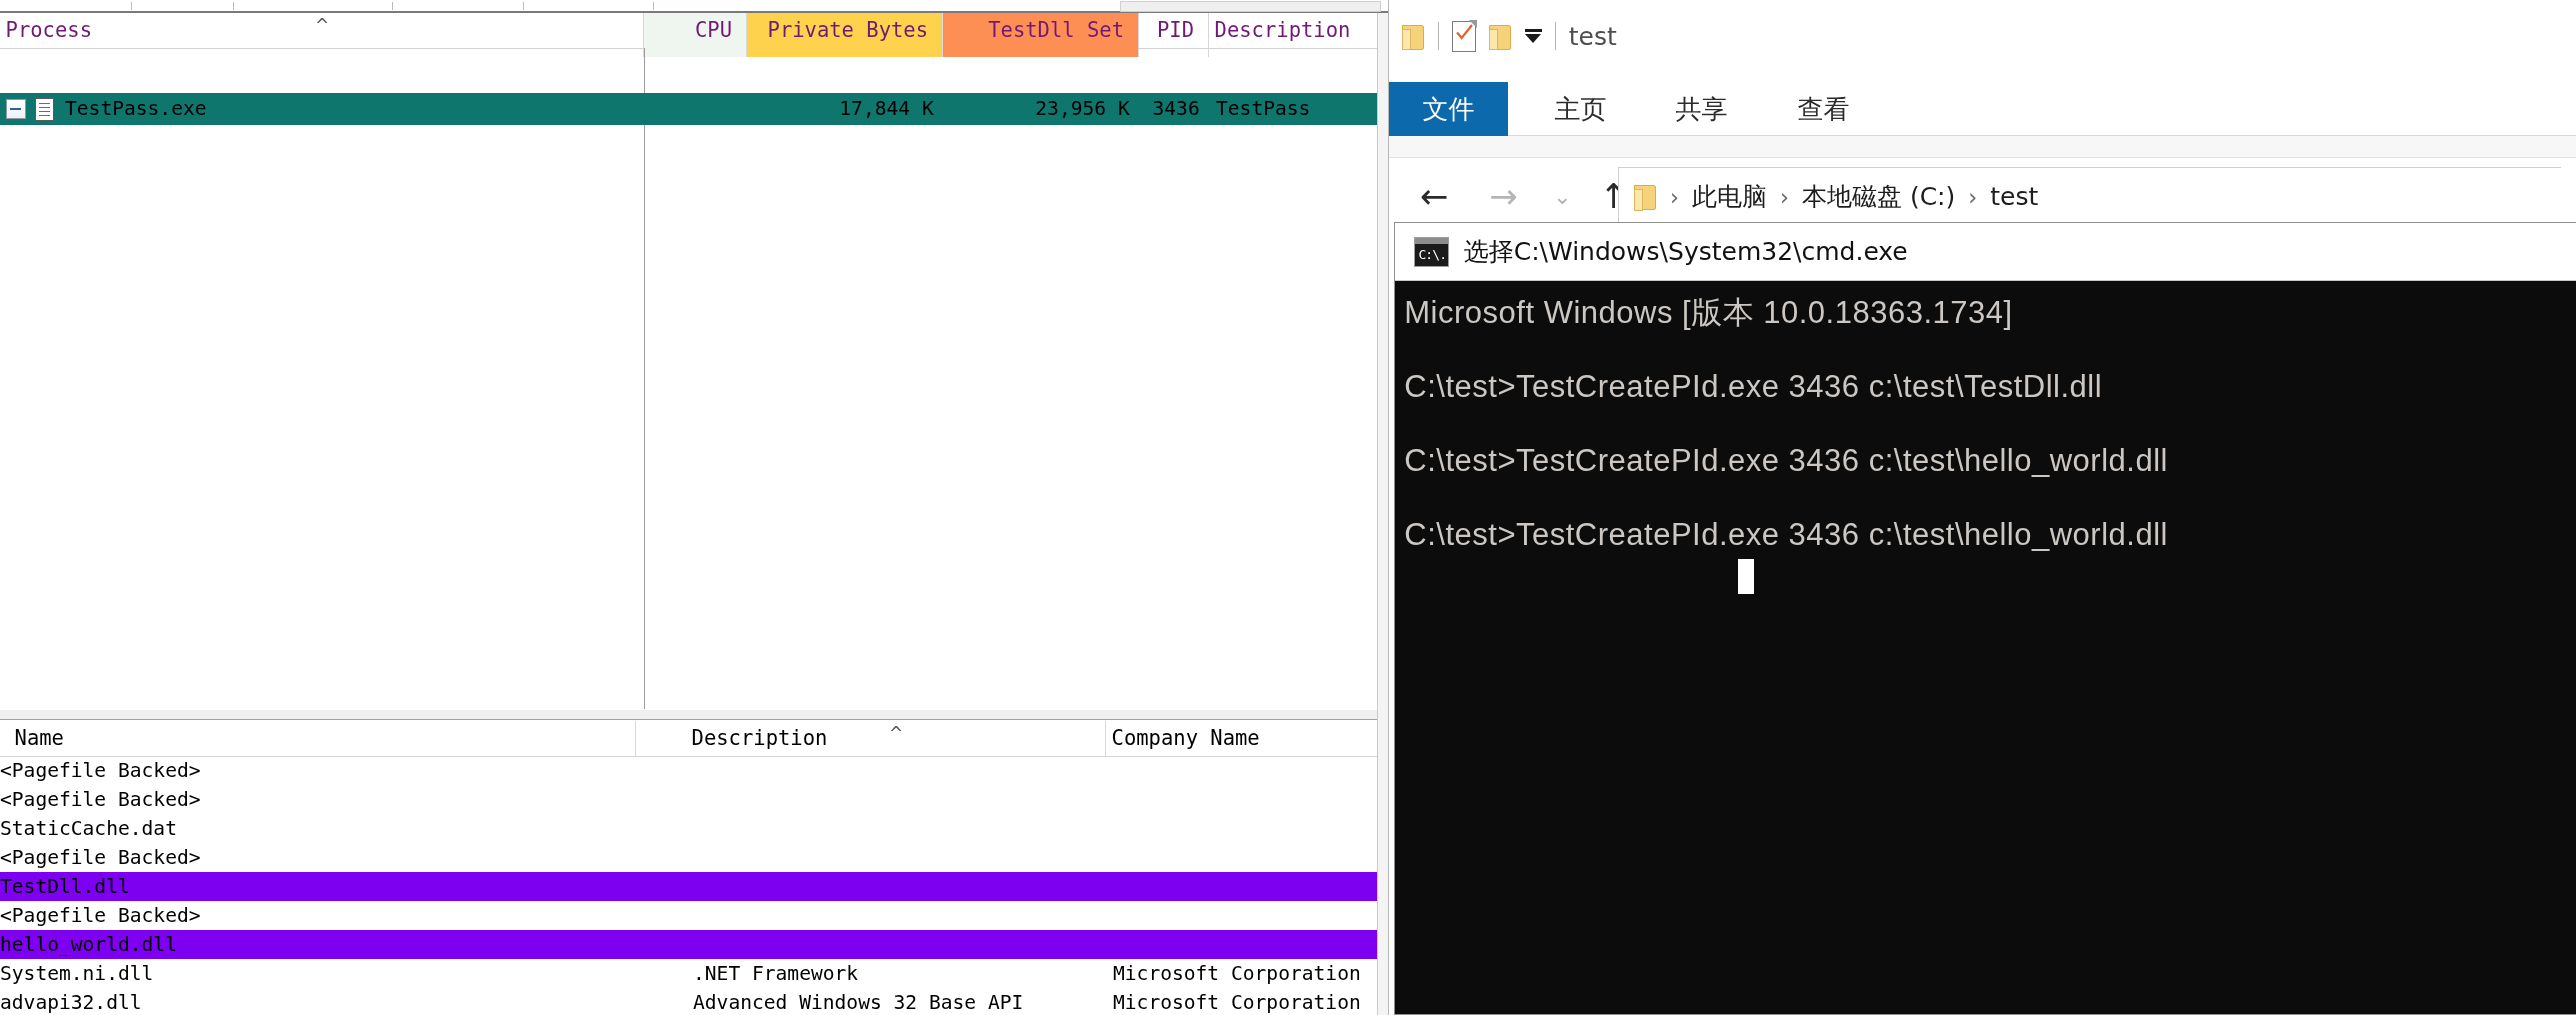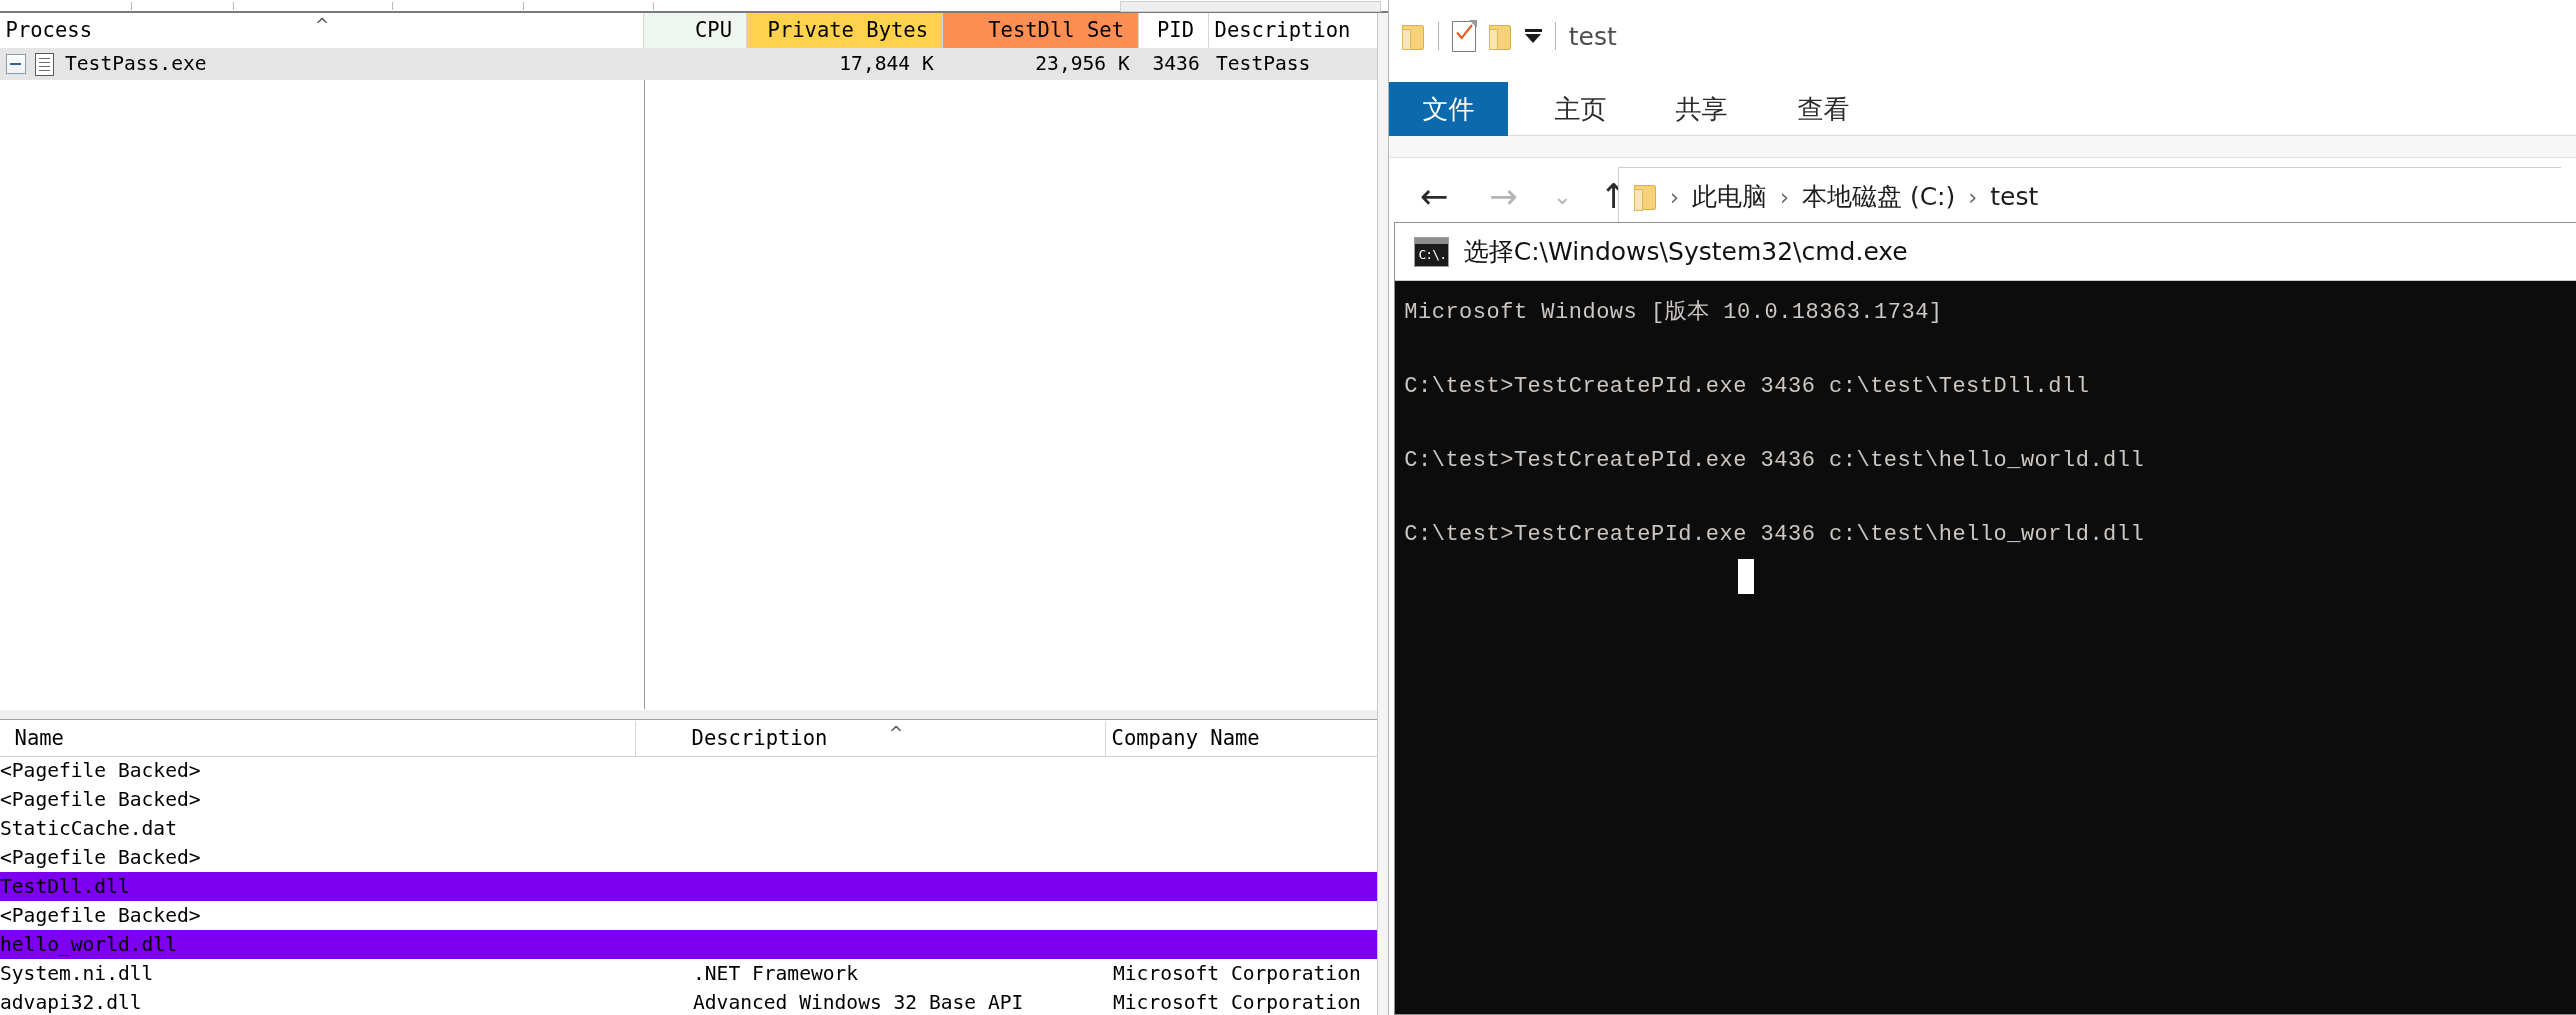--- a/index.html
+++ b/index.html
@@ -68,21 +68,21 @@
     background: #ffffff;
     border-bottom: 0.9px solid #d2d2d2;
   }
   .pe-hcell {
     position: absolute;
     top: 0;
     height: 44px;
     line-height: 35px;
     font-family: "DejaVu Sans Mono", monospace;
     font-size: 20.5px;
-    color: #000000;
+    color: #701a75;
     box-sizing: border-box;
     border-right: 0.9px solid #d7d7d7;
     white-space: nowrap;
     overflow: hidden;
   }
   .pe-hcell.left  { text-align: left; padding-left: 5.6px; }
   .pe-hcell.right { text-align: right; padding-right: 14px; }
 
   .pe-sortmark {
     position: absolute;
@@ -91,21 +91,21 @@
     color: #555;
     font-family: "DejaVu Sans", sans-serif;
   }
 
   .pe-row {
     position: absolute;
     left: 0;
     height: 32px;
     width: 1377px;
   }
-  .pe-row.selected { background: #e5e5e5; }
+  .pe-row.selected { background: #0f766e; margin-top: 45px; }
   .pe-cell {
     position: absolute;
     top: 0;
     height: 32px;
     line-height: 32px;
     font-family: "DejaVu Sans Mono", monospace;
     font-size: 19.6px;
     color: #000000;
     white-space: nowrap;
     overflow: hidden;
@@ -443,22 +443,22 @@
   .cons-body {
     position: absolute;
     left: 0; top: 58px;
     width: 100%;
     height: 735px;
     background: #0c0c0c;
     padding: 13px 0 0 9.3px;
     box-sizing: border-box;
   }
   .cons-line {
-    font-family: Liberation Mono, monospace;
-    font-size: 22px;
+    font-family: Liberation Sans, sans-serif;
+    font-size: 31px;
     line-height: 37px;
     color: #ccc7c2;
     white-space: pre;
     letter-spacing: 0.5px;
   }
   .cons-caret {
     display: inline-block;
     width: 14px; height: 5.6px;
     background: #cccccc;
     vertical-align: baseline;

